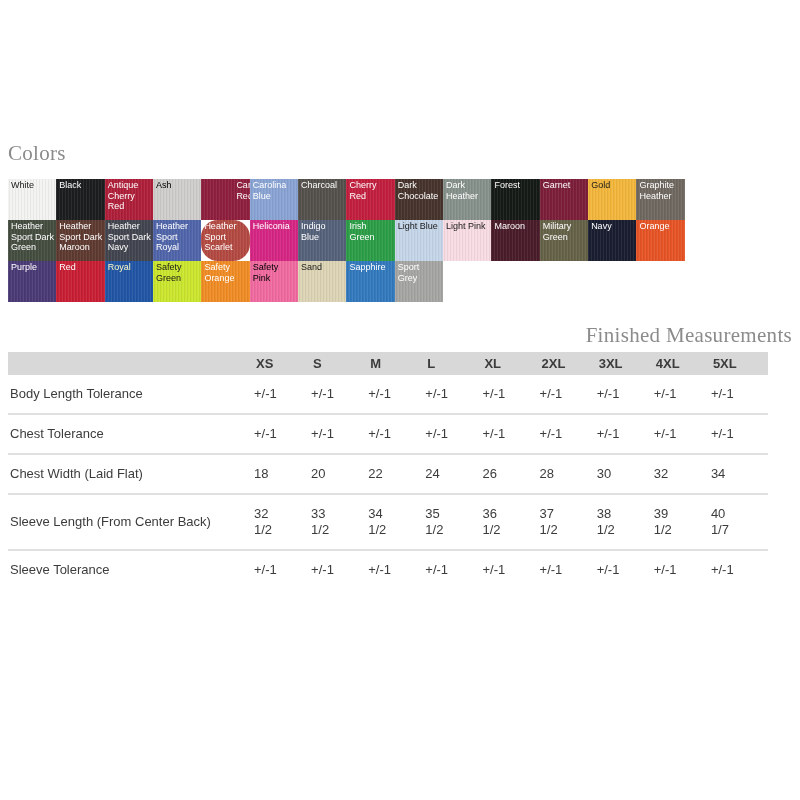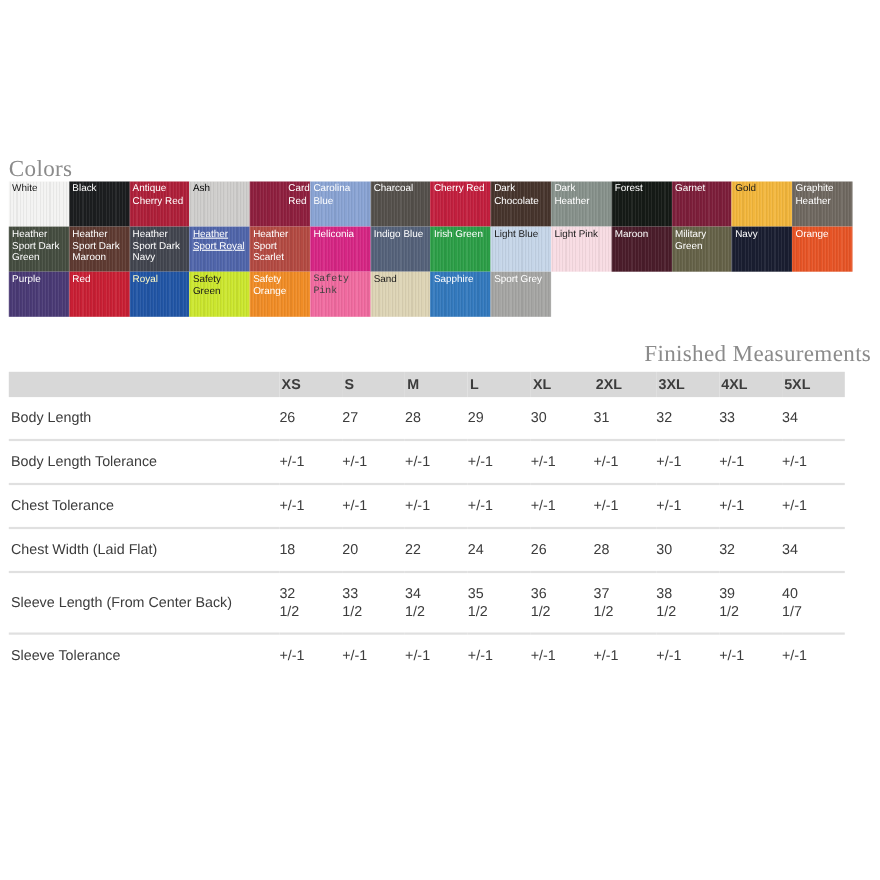--- a/index.html
+++ b/index.html
@@ -16,21 +16,22 @@
     font-family: "Liberation Serif", "DejaVu Serif", serif;
     font-weight: 400;
     font-size: 21px;
     line-height: 24px;
     color: #8b8b8b;
     letter-spacing: 0.3px;
   }
 
   
   .swatch-grid {
-    width: 767px;
+    margin-top: 14px;
+    width: 677px;
     display: flex;
     flex-wrap: wrap;
   }
   .swatch {
     position: relative;
     width: calc(100% / 14);
     height: 41px;
     overflow: hidden;
   }
   .swatch::after {
@@ -139,24 +140,24 @@
         </div>
         <div class="swatch" style="background: rgb(69, 77, 64); color: rgb(255, 255, 255);">
           <span class="swatch-label">Heather Sport Dark Green</span>
         </div>
         <div class="swatch" style="background: rgb(94, 58, 49); color: rgb(255, 255, 255);">
           <span class="swatch-label">Heather Sport Dark Maroon</span>
         </div>
         <div class="swatch" style="background: rgb(66, 69, 79); color: rgb(255, 255, 255);">
           <span class="swatch-label">Heather Sport Dark Navy</span>
         </div>
-        <div class="swatch" style="background: rgb(80, 101, 170); color: rgb(255, 255, 255); text-decoration: underline;">
+        <div class="swatch" style="background: rgb(80, 101, 170); color: rgb(255, 255, 255);">
           <span class="swatch-label">Heather Sport Royal</span>
         </div>
-        <div class="swatch" style="background: rgb(179, 74, 66); color: rgb(255, 255, 255);">
+        <div class="swatch" style="background: rgb(179, 74, 66); color: rgb(255, 255, 255); border-radius: 17px;">
           <span class="swatch-label">Heather Sport Scarlet</span>
         </div>
         <div class="swatch" style="background: rgb(214, 38, 132); color: rgb(255, 255, 255);">
           <span class="swatch-label">Heliconia</span>
         </div>
         <div class="swatch" style="background: rgb(85, 98, 122); color: rgb(255, 255, 255);">
           <span class="swatch-label">Indigo Blue</span>
         </div>
         <div class="swatch" style="background: rgb(44, 158, 71); color: rgb(255, 255, 255);">
           <span class="swatch-label">Irish Green</span>
@@ -187,21 +188,21 @@
         </div>
         <div class="swatch" style="background: rgb(33, 85, 165); color: #fef9c3;">
           <span class="swatch-label">Royal</span>
         </div>
         <div class="swatch" style="background: rgb(203, 230, 46); color: rgb(26, 26, 26);">
           <span class="swatch-label">Safety Green</span>
         </div>
         <div class="swatch" style="background: rgb(240, 140, 38); color: rgb(255, 255, 255);">
           <span class="swatch-label">Safety Orange</span>
         </div>
-        <div class="swatch" style="background: rgb(240, 106, 159); color: #404040; font-family: Liberation Mono, monospace;">
+        <div class="swatch" style="background: rgb(240, 106, 159); color: #000000;">
           <span class="swatch-label">Safety Pink</span>
         </div>
         <div class="swatch" style="background: rgb(221, 212, 181); color: rgb(26, 26, 26);">
           <span class="swatch-label">Sand</span>
         </div>
         <div class="swatch" style="background: rgb(51, 121, 189); color: rgb(255, 255, 255);">
           <span class="swatch-label">Sapphire</span>
         </div>
         <div class="swatch" style="background: rgb(165, 165, 163); color: rgb(255, 255, 255);">
           <span class="swatch-label">Sport Grey</span>
@@ -223,32 +224,20 @@
             <th>L</th>
             <th>XL</th>
             <th>2XL</th>
             <th>3XL</th>
             <th>4XL</th>
             <th>5XL</th>
           </tr>
       </thead>
       <tbody>
 
-      <tr>
-            <th class="row-label">Body Length</th>
-            <td>26</td>
-            <td>27</td>
-            <td>28</td>
-            <td>29</td>
-            <td>30</td>
-            <td>31</td>
-            <td>32</td>
-            <td>33</td>
-            <td>34</td>
-          </tr>
           <tr>
             <th class="row-label">Body Length Tolerance</th>
             <td>+/-1</td>
             <td>+/-1</td>
             <td>+/-1</td>
             <td>+/-1</td>
             <td>+/-1</td>
             <td>+/-1</td>
             <td>+/-1</td>
             <td>+/-1</td>

